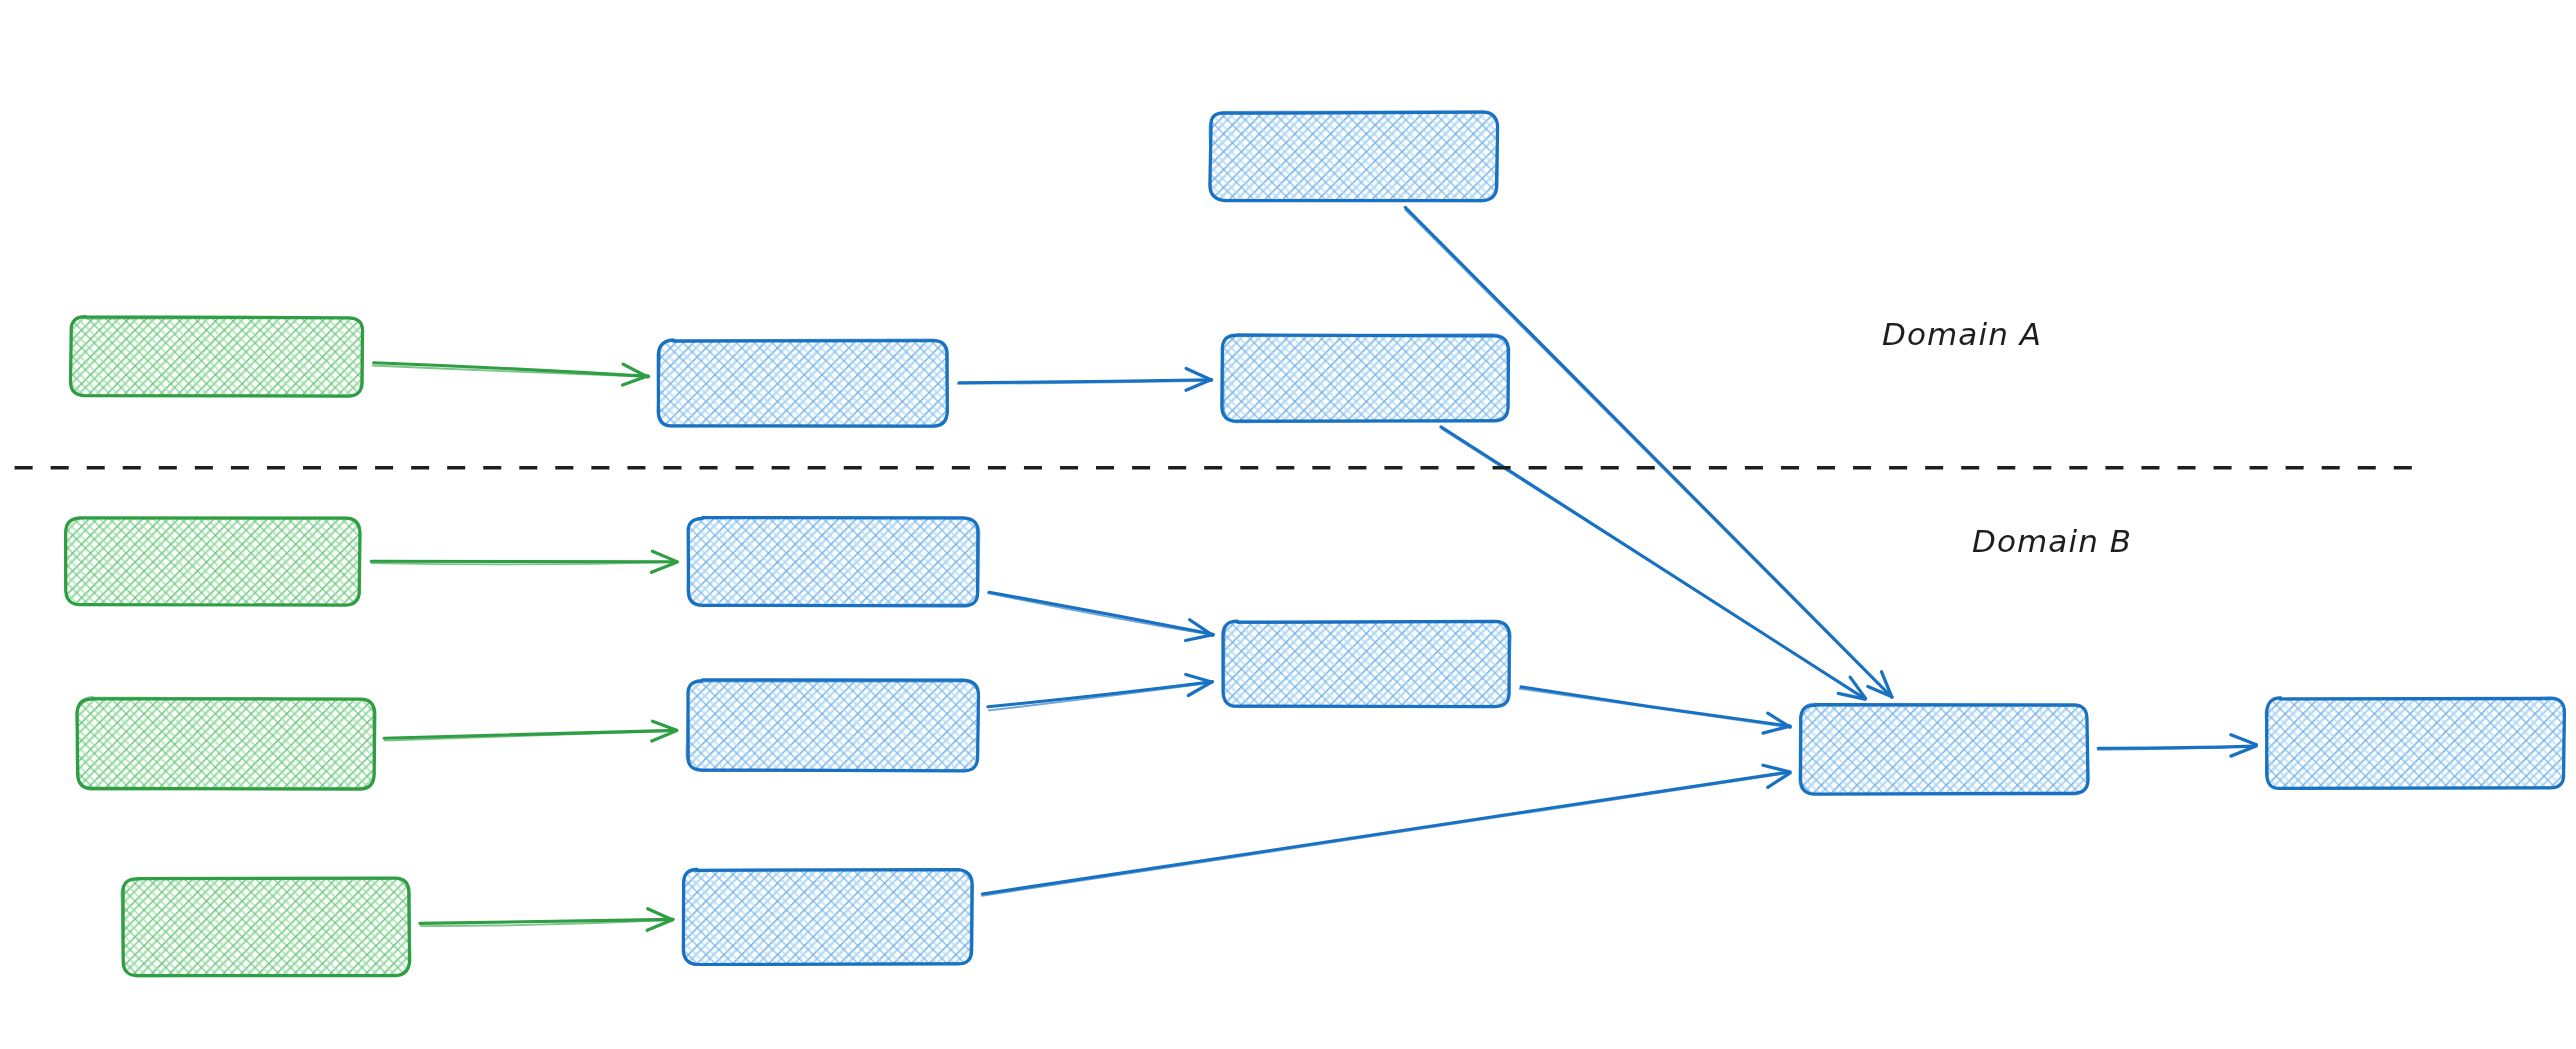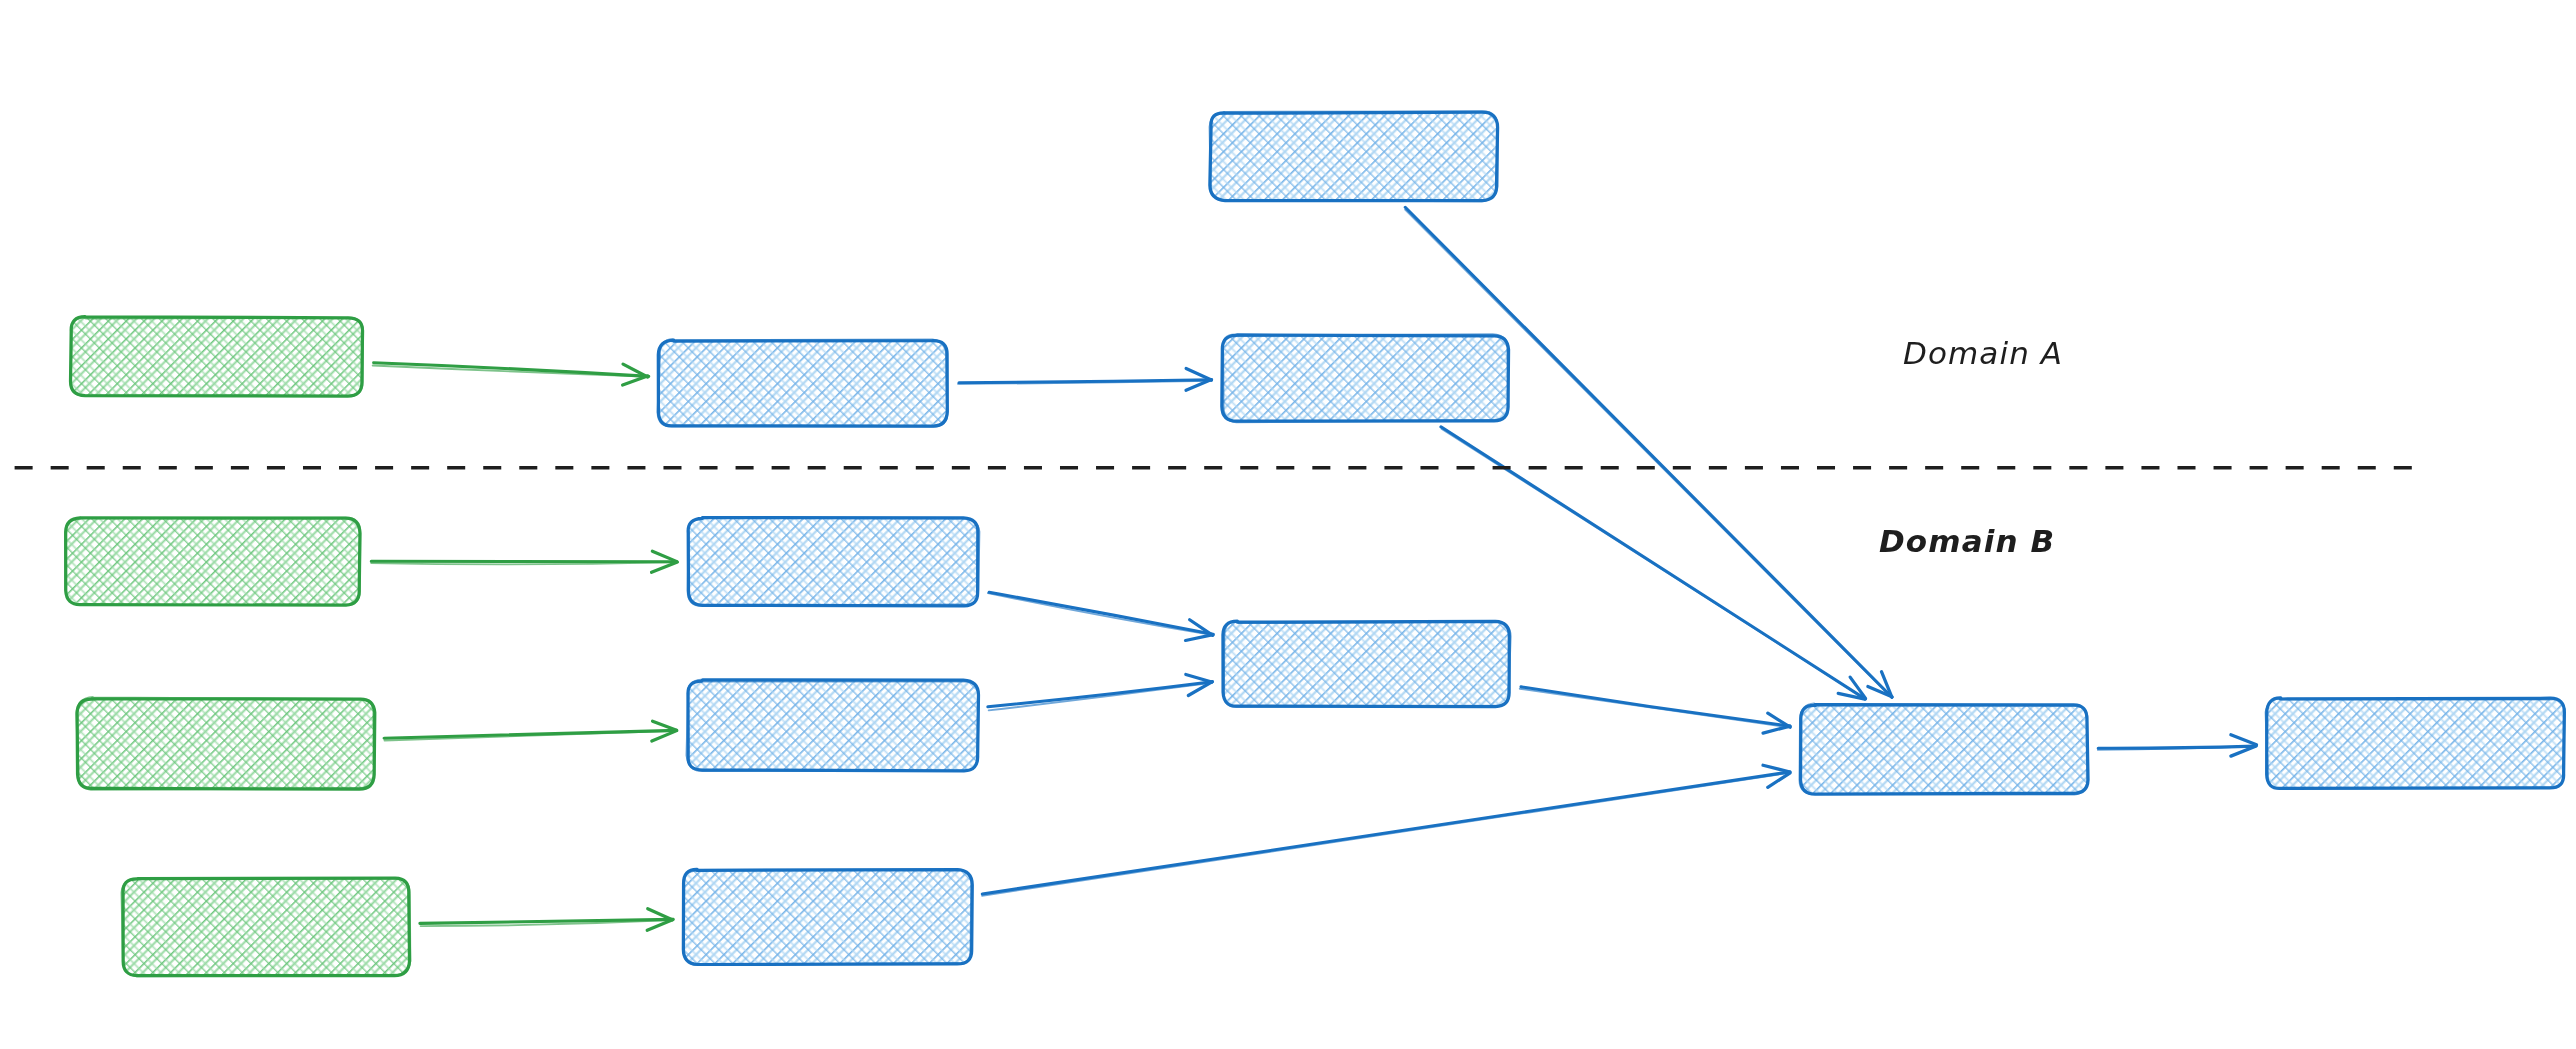--- a/index.html
+++ b/index.html
@@ -295,17 +295,17 @@
           </g>
           <path d="M 2530.3334458351756 775.6295407778721 L 2829.1964431767337 774.7896591189269 Q 2845.3861343389312 774.4191207886763 2845.2880814080536 790.4291784287566 L 2844.4403212071584 858.6726330759342 Q 2845.341770268018 874.6591693880312 2828.493808365005 874.3405506611525 L 2530.60438184757 874.7868590357652 Q 2515.331364727547 875.7221336371834 2514.9770286563676 859.5043357855195 L 2515.049562836089 791.7730613715821 Q 2515.053151703278 774.2267478942996 2530.5174827994397 774.4435768128576 Z" fill="none" stroke="#1971c2" stroke-width="3.6" stroke-linecap="round" stroke-linejoin="round" opacity="1"></path>
           <path d="M 2532.1093975019685 775.8462959538895 L 2828.693236470778 776.2805048240258 Q 2846.1797181380352 773.747924447175 2845.438515872666 791.6652057180951 L 2843.866449117831 859.355202526718 Q 2845.3425349005697 873.776323676238 2827.6410875023066 874.1020810010853 L 2529.6130829155973 874.7524313932529 Q 2514.627587795783 874.6426825528697 2516.2001204503235 858.3807730678845 L 2513.8433928491286 790.3607459966377 Q 2516.420039774347 775.9979147922703 2531.197778225736 774.3559393886737 Z" fill="none" stroke="#1971c2" stroke-width="2.3" stroke-linecap="round" stroke-linejoin="round" opacity="0.6"></path>
         </g>
       </g>
     <g id="divider-layer">
         <line x1="16" y1="519" x2="2682" y2="519" stroke="#1e1e1e" stroke-width="4" stroke-dasharray="20 20" stroke-linecap="butt"></line>
       </g>
   </svg>
 
-  <div class="domain-label" id="label-domain-a" style="left: 1882px; top: 335px; margin-left: 21px;">Domain A</div>
-  <div class="domain-label" id="label-domain-b" style="left: 1879px; top: 523px; font-weight: bold;">Domain B</div>
+  <div class="domain-label" id="label-domain-a" style="left: 1882px; top: 316px;">Domain A</div>
+  <div class="domain-label" id="label-domain-b" style="left: 1972px; top: 523px;">Domain B</div>
 
 </div>
 
 
 </body></html>

